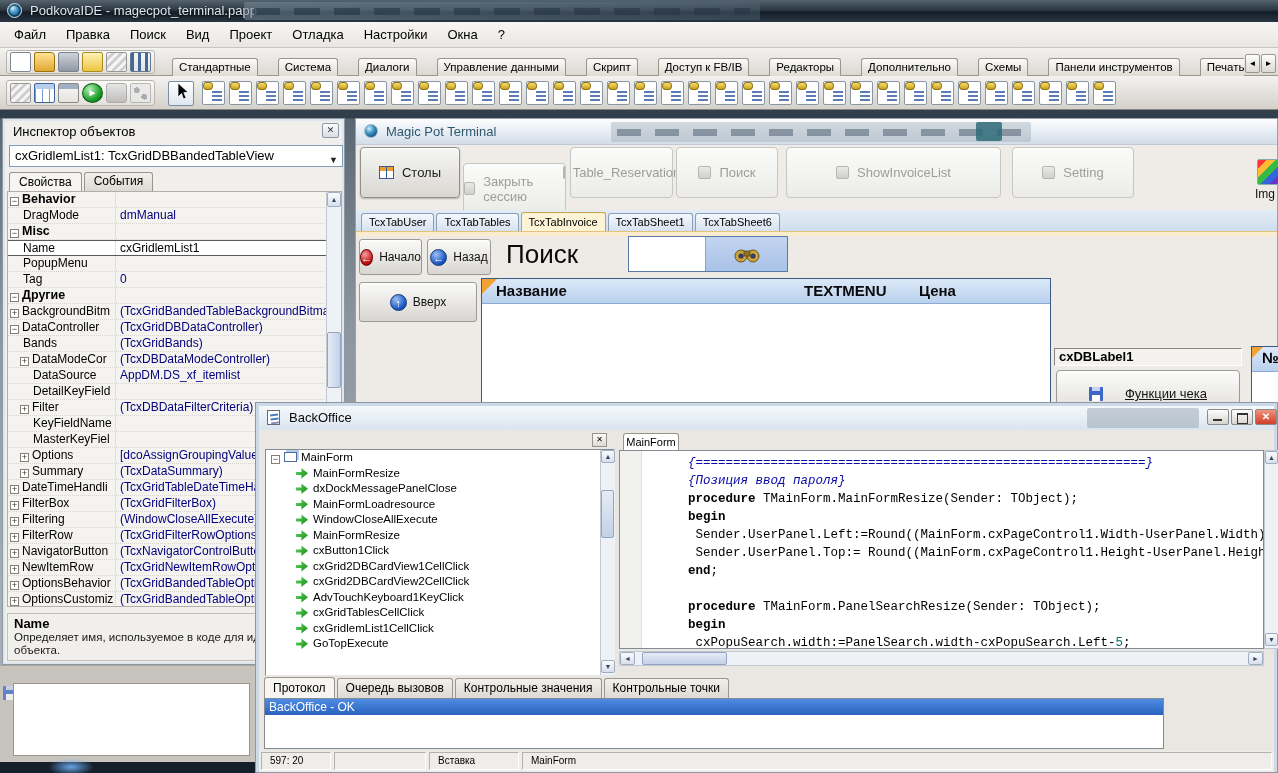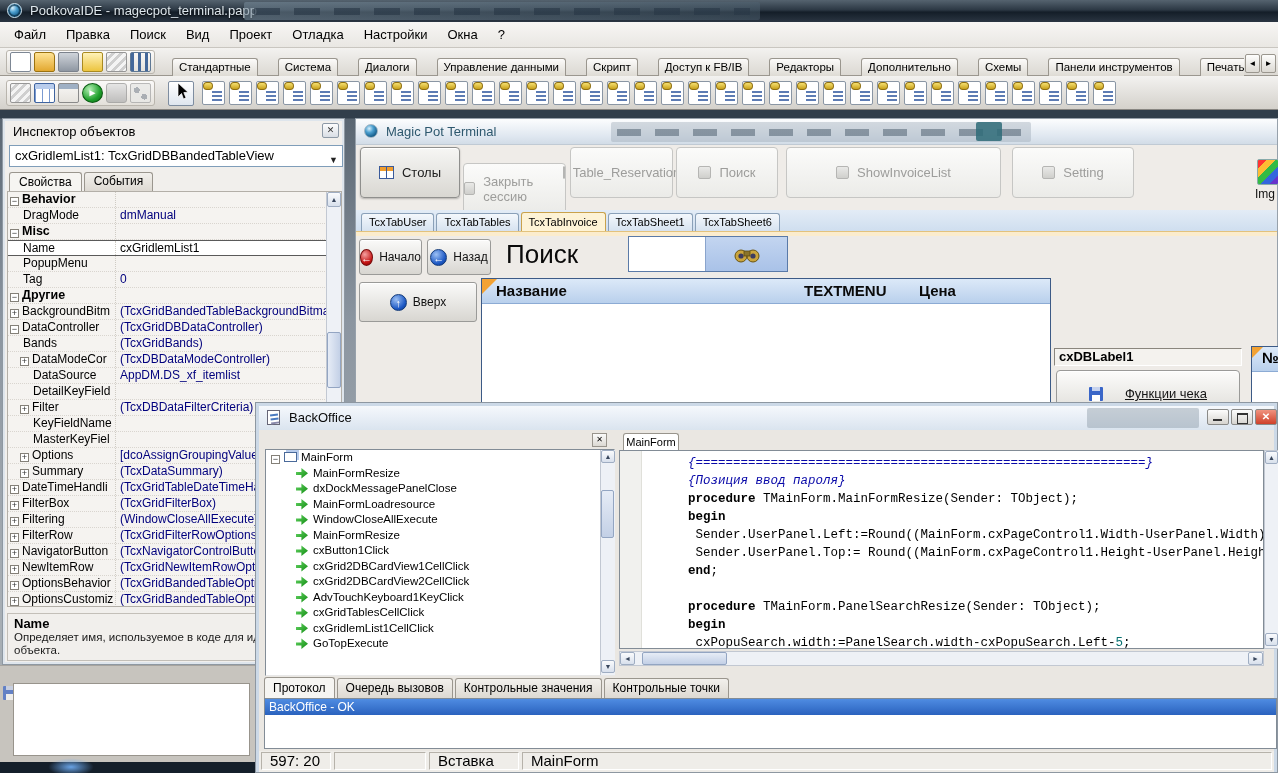--- a/index.html
+++ b/index.html
@@ -235,26 +235,26 @@
 .bo-ed-vsb { position:absolute; left:1008px; top:47px; width:15px; height:199px; background:#eef1f6; border:1px solid #c2c8d2; }
 .bo-ed-hsb { position:absolute; left:363px; top:248px; width:645px; height:15px; background:#eef1f6; border:1px solid #c2c8d2; }
 .hsb-btn { position:absolute; top:0; width:15px; height:13px; background:linear-gradient(#fafbfd,#d8e0ec);
   border:1px solid #9fadc2; font-size:7px; text-align:center; line-height:12px; color:#38465c; border-radius:2px; }
 .hsb-thumb { position:absolute; left:22px; top:0; width:85px; height:13px; background:linear-gradient(#e6ecf6,#c3d0e6);
   border:1px solid #93a5c2; border-radius:2px; }
 .bo-tabs { position:absolute; left:8px; top:274px; height:21px; display:flex; align-items:flex-end; }
 .botab { flex:0 0 auto; padding:2px 8px 3px 8px; font-size:12px; border:1px solid #9a968e; border-bottom:none;
   border-radius:3px 3px 0 0; background:linear-gradient(180deg,#f2f0ec,#ddd9d2); margin-right:2px; white-space:nowrap; }
 .botab.active { background:#f6f5f2; padding-top:3px; }
-.bo-log { position:absolute; left:8px; top:295px; width:1013px; height:51px; background:#fff; border:1px solid #828c96; }
+.bo-log { position:absolute; left:8px; top:295px; width:900px; height:51px; background:#fff; border:1px solid #828c96; }
 .logrow { height:16px; font-size:12px; line-height:16px; padding-left:4px; color:#fff;
   background:linear-gradient(180deg,#4f8ce2,#2a62be); }
 .bo-status { position:absolute; left:3px; top:348px; right:3px; height:21px; background:#efede9; display:flex; gap:3px; padding:1px 2px; }
 .stcell { height:18px; border:1px solid #b6b2aa; border-right-color:#fff; border-bottom-color:#fff;
-  font-size:15px; line-height:16px; padding-left:8px; background:#efede9; }
+  font-size:10px; line-height:16px; padding-left:8px; background:#efede9; }
 
 
 .binoc { display:inline-block; }
 </style>
 </head>
 <body>
 
 <div class="screen">
 
   <div class="titlebar">

